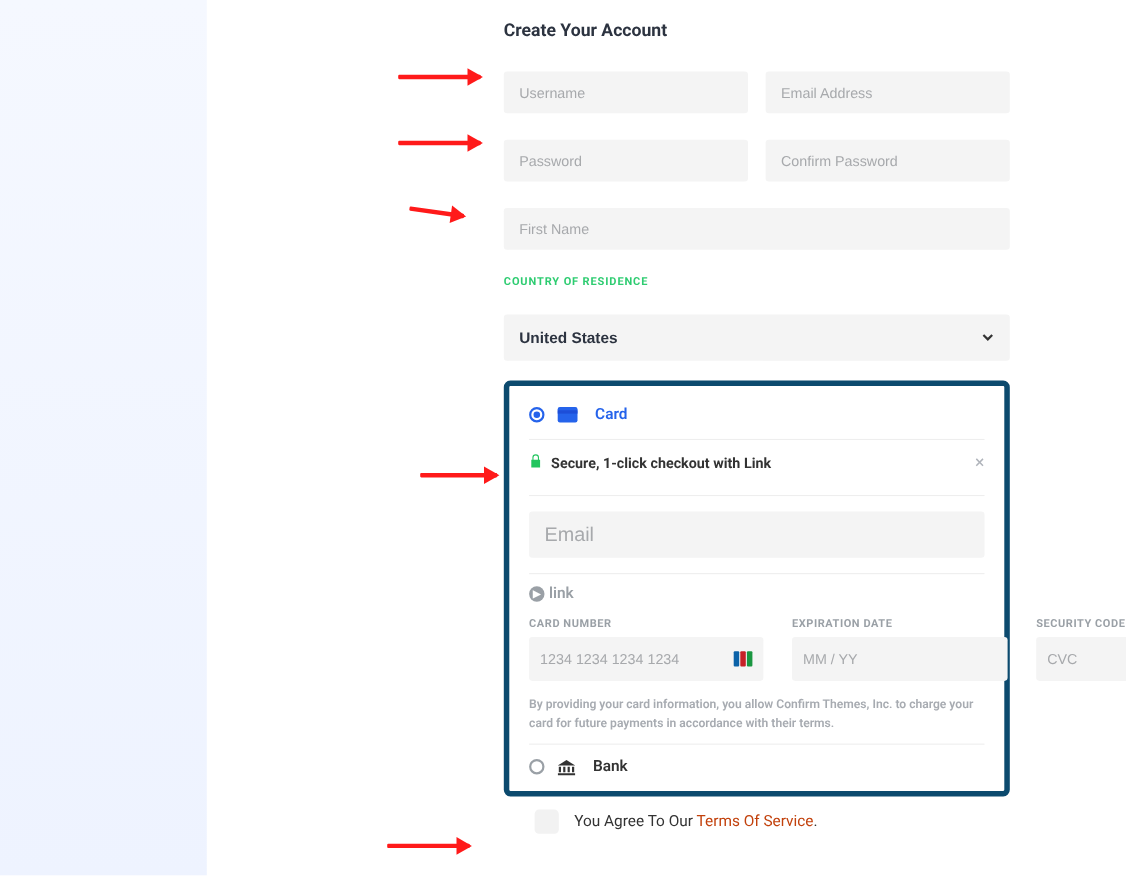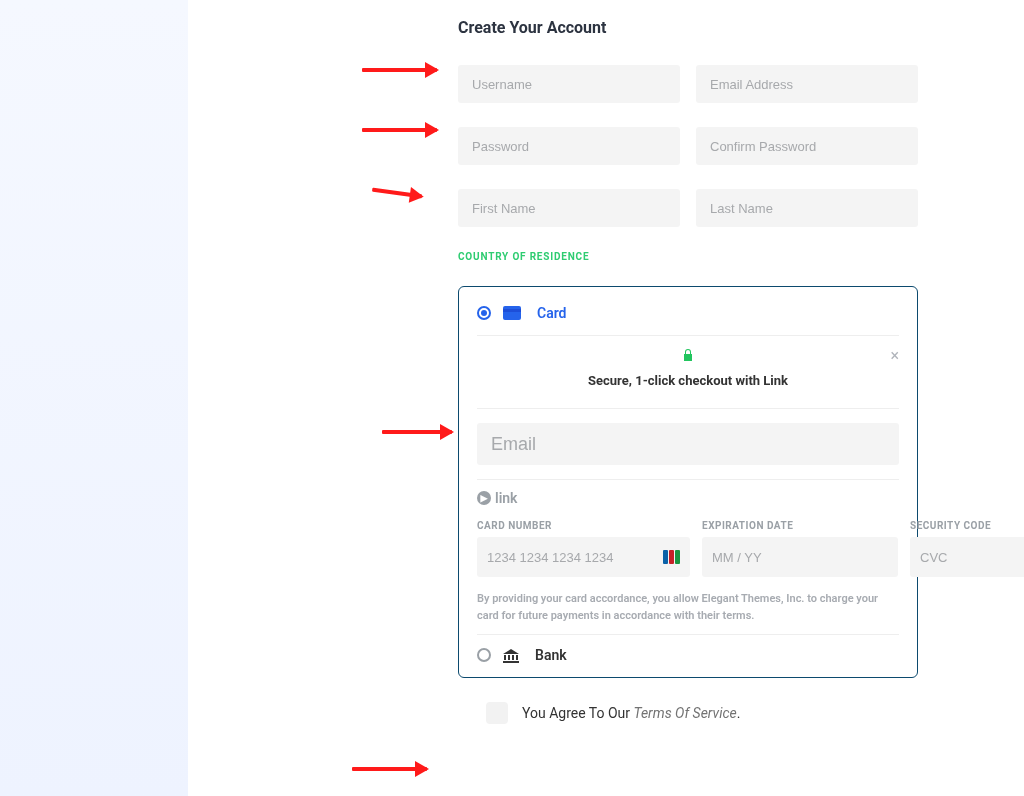--- a/index.html
+++ b/index.html
@@ -77,24 +77,24 @@
     }
     .select-caret {
       position: absolute;
       right: 14px;
       top: 50%;
       transform: translateY(-50%);
       pointer-events: none;
       color: #555;
     }
     .payment-box {
-      border: 1px solid #0c4a6e;
+      border: 5px solid #0c4a6e;
       border-radius: 6px;
       padding: 14px 18px 10px;
-      margin-bottom: 24px;
+      margin-bottom: 12px;
     }
     .pay-method-row {
       display: flex;
       align-items: center;
       gap: 12px;
       padding: 4px 0 14px;
     }
     .pay-method-row.bank { border-top: 1px solid #eee; padding: 12px 0 4px; margin-top: 10px; }
     .radio {
       width: 14px; height: 14px;
@@ -129,21 +129,21 @@
       border-top: 1px solid #eee;
       border-bottom: 1px solid #eee;
       padding: 12px 0 14px;
       position: relative;
     }
     .link-banner .close {
       position: absolute; right: 0; top: 10px;
       color: #b0b4bb; cursor: pointer; font-size: 16px;
     }
     .link-head {
-      display: flex; align-items: center; gap: 8px; margin-bottom: 6px; flex-direction: column;
+      display: flex; align-items: center; gap: 8px; margin-bottom: 6px;
     }
     .lock-icon { color: #22c55e; font-size: 14px; }
     .link-head-text { font-size: 13px; font-weight: 700; color: #333; }
     .link-desc { font-size: 13px; font-weight: 600; color: #333; line-height: 1.5; }
     .email-input-wrap { padding: 14px 0; border-bottom: 1px solid #eee; }
     .email-input {
       width: 100%; height: 42px; background: #f4f4f4;
       border: none; border-radius: 3px; padding: 0 14px;
       font-size: 18px; outline: none;
     }
@@ -151,21 +151,21 @@
     .link-brand {
       display: flex; align-items: center; gap: 4px;
       color: #9aa0a6; font-weight: 600; font-size: 14px;
       padding: 10px 0 14px;
     }
     .link-brand .circ {
       width: 14px; height: 14px; border-radius: 50%; background: #9aa0a6;
       display: inline-flex; align-items: center; justify-content: center;
       color: #fff; font-size: 9px;
     }
-    .card-fields { display: flex; gap: 12px; }
+    .card-fields { display: flex; gap: 26px; }
     .card-col { display: flex; flex-direction: column; }
     .card-col.num { flex: 1.6; }
     .card-col.exp { flex: 0.9; }
     .card-col.cvc { flex: 1.0; }
     .field-label {
       font-size: 10px; font-weight: 700; color: #9aa0a6;
       letter-spacing: 0.5px; margin-bottom: 6px;
     }
     .card-input-wrap {
       height: 40px; background: #f4f4f4; border-radius: 3px;
@@ -192,21 +192,21 @@
     .check-row {
       display: flex; align-items: center; gap: 14px;
       margin-bottom: 12px; padding-left: 28px;
     }
     .chk {
       width: 22px; height: 22px; border-radius: 4px;
       background: #f2f2f2; display: inline-flex;
       align-items: center; justify-content: center; cursor: pointer;
     }
     .check-text { font-size: 14px; color: #333; }
-    .check-text a { color: #737373; text-decoration: none; font-style: italic; }
+    .check-text a { color: #c2410c; text-decoration: none; }
     
     .arrow {
       position: absolute;
       height: 4px;
       background: #ff1a1a;
       border-radius: 1px;
     }
     .arrow::after {
       content: "";
       position: absolute;
@@ -243,24 +243,33 @@
     <input class="input" placeholder="Email Address" style="">
   </div>
 
   <div class="row">
     <input class="input" type="password" placeholder="Password" style="">
     <input class="input" type="password" placeholder="Confirm Password" style="">
   </div>
 
   <div class="row">
     <input class="input" placeholder="First Name" style="">
-    <input class="input" placeholder="Last Name" style="">
   </div>
 
   <div class="section-label">COUNTRY OF RESIDENCE</div>
+  <div class="select-wrap">
+    <select class="select">
+      <option>United States</option>
+    </select>
+    <span class="select-caret">
+      <svg width="12" height="12" viewBox="0 0 12 12">
+          <path d="M2 4l4 4 4-4" stroke="#333" stroke-width="2" fill="none"></path>
+        </svg>
+    </span>
+  </div>
 
   <div class="payment-box">
 
     <div class="pay-method-row">
       <span class="radio">
           <span class="dot"></span>
         </span>
       <span class="card-icon"></span>
       <span class="method-label">Card</span>
     </div>
@@ -306,21 +315,21 @@
       </div>
       <div class="card-col cvc">
         <span class="field-label">SECURITY CODE</span>
         <div class="card-input-wrap">
           <input class="card-input" placeholder="CVC" style="">
 
         </div>
       </div>
     </div>
 
-    <div class="disclaimer">By providing your card accordance, you allow Elegant Themes, Inc. to charge your card for future payments in accordance with their terms.</div>
+    <div class="disclaimer">By providing your card information, you allow Confirm Themes, Inc. to charge your card for future payments in accordance with their terms.</div>
 
     <div class="pay-method-row bank">
       <span class="radio unchecked"></span>
       <span class="bank-icon">
         <svg viewBox="0 0 16 14">
             <path d="M8 0L16 5H0L8 0zM1 6h2v5H1zM5 6h2v5H5zM9 6h2v5H9zM13 6h2v5h-2zM0 12h16v2H0z" fill="#333"></path>
           </svg>
       </span>
       <span class="method-label bank">Bank</span>
     </div>

